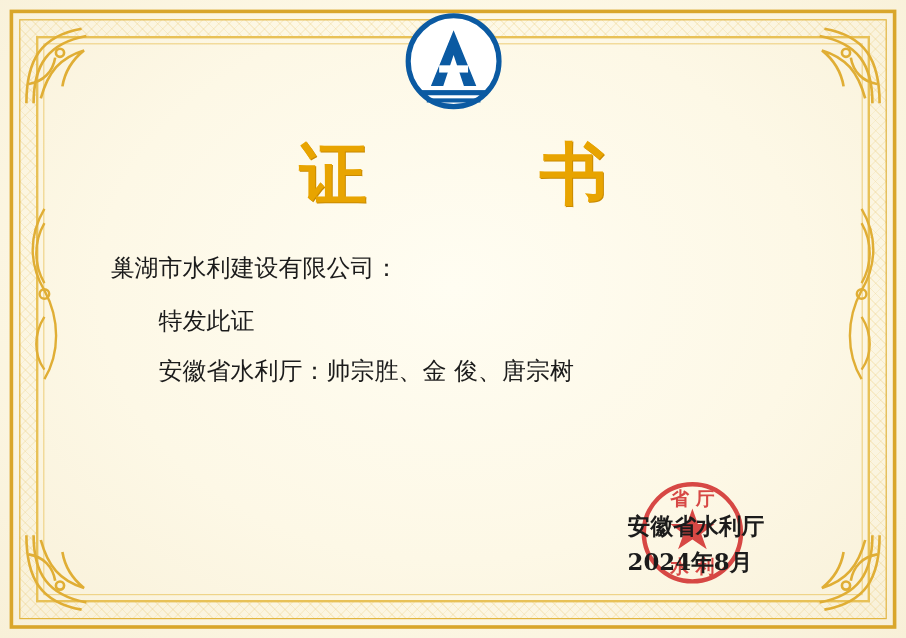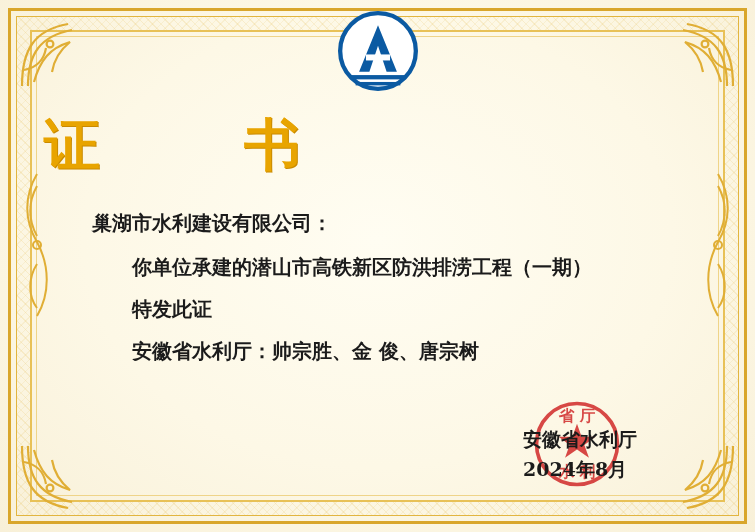--- a/index.html
+++ b/index.html
@@ -84,40 +84,40 @@
     transform: translateX(-50%);
     width: 86px;
     height: 86px;
   }
   
   .title {
     position: absolute;
     top: 108px;
     left: 0;
     width: 100%;
-    text-align: left;
+    text-align: center;
     font-size: 56px;
     letter-spacing: 44px;
     text-indent: 44px;
     font-weight: bold;
     color: #e8a400;
     text-shadow: 1px 1px 0 #c98a00;
     font-family: "DejaVu Serif", "Liberation Serif", serif;
   }
   
   .body-text {
     position: absolute;
     top: 205px;
     left: 92px;
     right: 72px;
     color: #1b1b1b;
     font-size: 20px;
     line-height: 36px;
     font-family: "DejaVu Serif", "Liberation Serif", serif;
-    font-weight: bold;
+    font-weight: normal;
   }
   .body-text .addressee { margin: 0 0 8px 0; }
   .body-text .para {
     margin: 0 0 4px 0;
   }
   .body-text .indent { text-indent: 2em; }
   .body-text .line2 { margin: 0 0 6px 0; }
   .body-text .special { text-indent: 2em; margin: 6px 0 2px 0; }
   .body-text .contrib { text-indent: 2em; margin: 6px 0 0 0; }
 
@@ -218,21 +218,20 @@
     <path d="M50 20 L72 74 L60 74 L50 44 L40 74 L28 74 Z" fill="#0b5aa2"></path>
     <rect x="36" y="54" width="28" height="7" fill="#ffffff"></rect>
     <rect x="18" y="78" width="64" height="5" fill="#0b5aa2"></rect>
     <rect x="24" y="86" width="52" height="4" fill="#0b5aa2"></rect>
   </svg>
 
   <div class="title">证　书</div>
 
   <div class="body-text">
     <p class="addressee">巢湖市水利建设有限公司：</p>
-    <p class="para indent">你单位承建的潜山市高铁新区防洪排涝工程（一期）</p>
     <p class="special">特发此证</p>
     <p class="contrib"><span>安徽省水利厅：</span><span>帅宗胜、金 俊、唐宗树</span></p>
   </div>
 
   <svg class="seal" viewBox="0 0 100 100">
     <circle cx="50" cy="50" r="44" fill="none" stroke="#cf2222" stroke-width="4"></circle>
     <path d="M50 28 L55 42 L70 42 L58 51 L63 65 L50 56 L37 65 L42 51 L30 42 L45 42 Z" fill="#cf2222"></path>
     <text class="seal-text" x="50" y="25" text-anchor="middle">省 厅</text>
     <text class="seal-text" x="50" y="86" text-anchor="middle">水 利</text>
   </svg>

